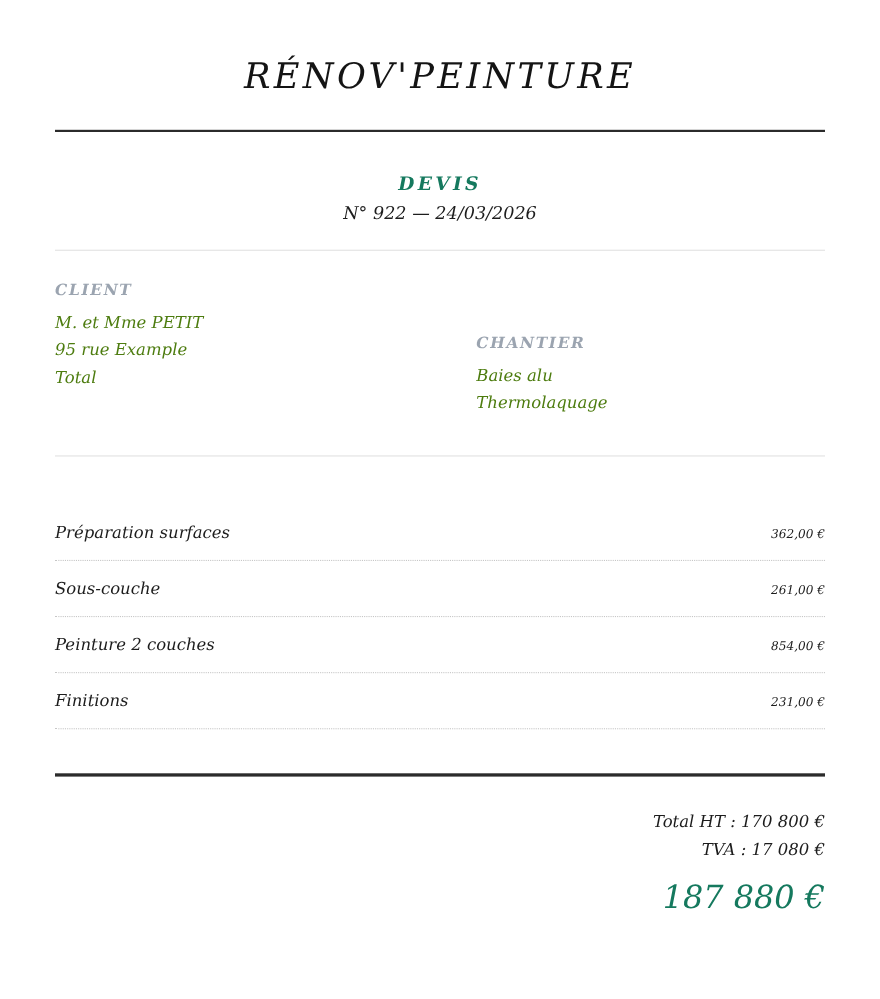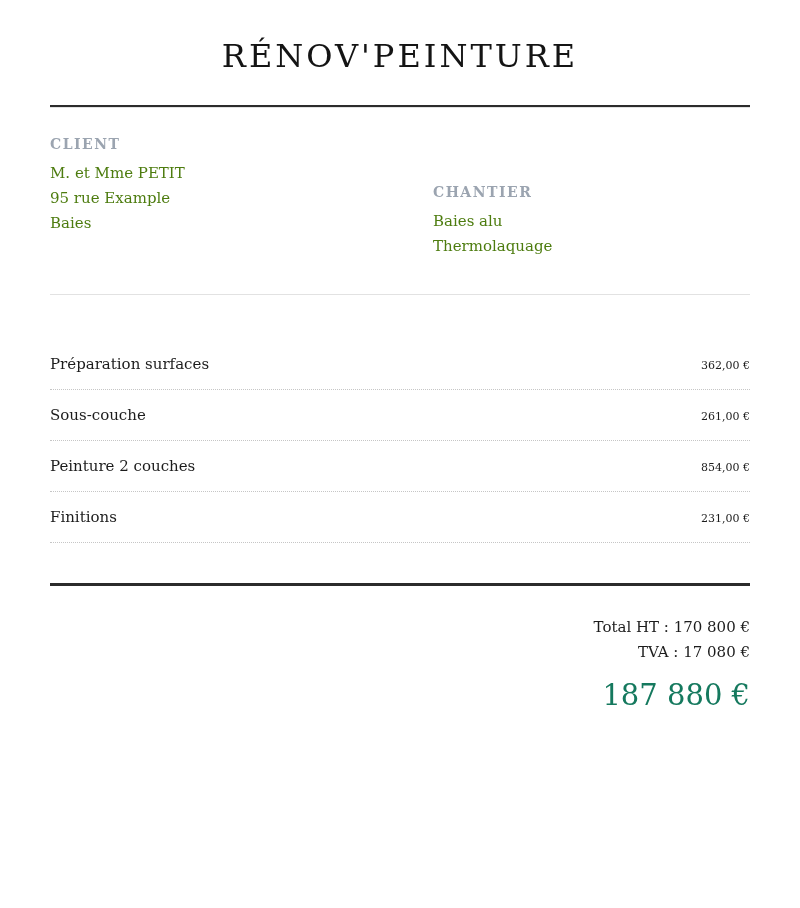--- a/index.html
+++ b/index.html
@@ -13,21 +13,22 @@
     width: 800px;
     height: 908px;
     margin: 0 auto;
     background: #ffffff;
     box-sizing: border-box;
     position: relative;
   }
   .content {
     width: 700px;
     margin: 0 auto;
-    padding-top: 37px;
+    padding-top: 50px;
+    font-style: italic;
   }
   
   .company-title {
     text-align: center;
     font-size: 32px;
     font-weight: 400;
     letter-spacing: 3px;
     color: #141414;
     margin: 0 0 30px 0;
     line-height: 1.2;
@@ -135,29 +136,33 @@
 </head>
 <body>
 
 <div class="page">
   <div class="content">
 
     <h1 class="company-title">RÉNOV'PEINTURE</h1>
 
     <hr class="rule-dark">
 
+    <div class="doc-head">
+      <p class="doc-type">DEVIS</p>
+      <p class="doc-meta">N° 922 — 24/03/2026</p>
+    </div>
 
     <hr class="rule-light">
 
     <div class="parties">
       <div class="party">
         <p class="party-label">CLIENT</p>
         <p class="party-line">M. et Mme PETIT</p>
         <p class="party-line">95 rue Example</p>
-        <p class="party-line">Baies</p>
+        <p class="party-line">Total</p>
       </div>
       <div class="party right">
         <p class="party-label">CHANTIER</p>
         <p class="party-line">Baies alu</p>
         <p class="party-line">Thermolaquage</p>
       </div>
     </div>
 
     <hr class="rule-light">
 

